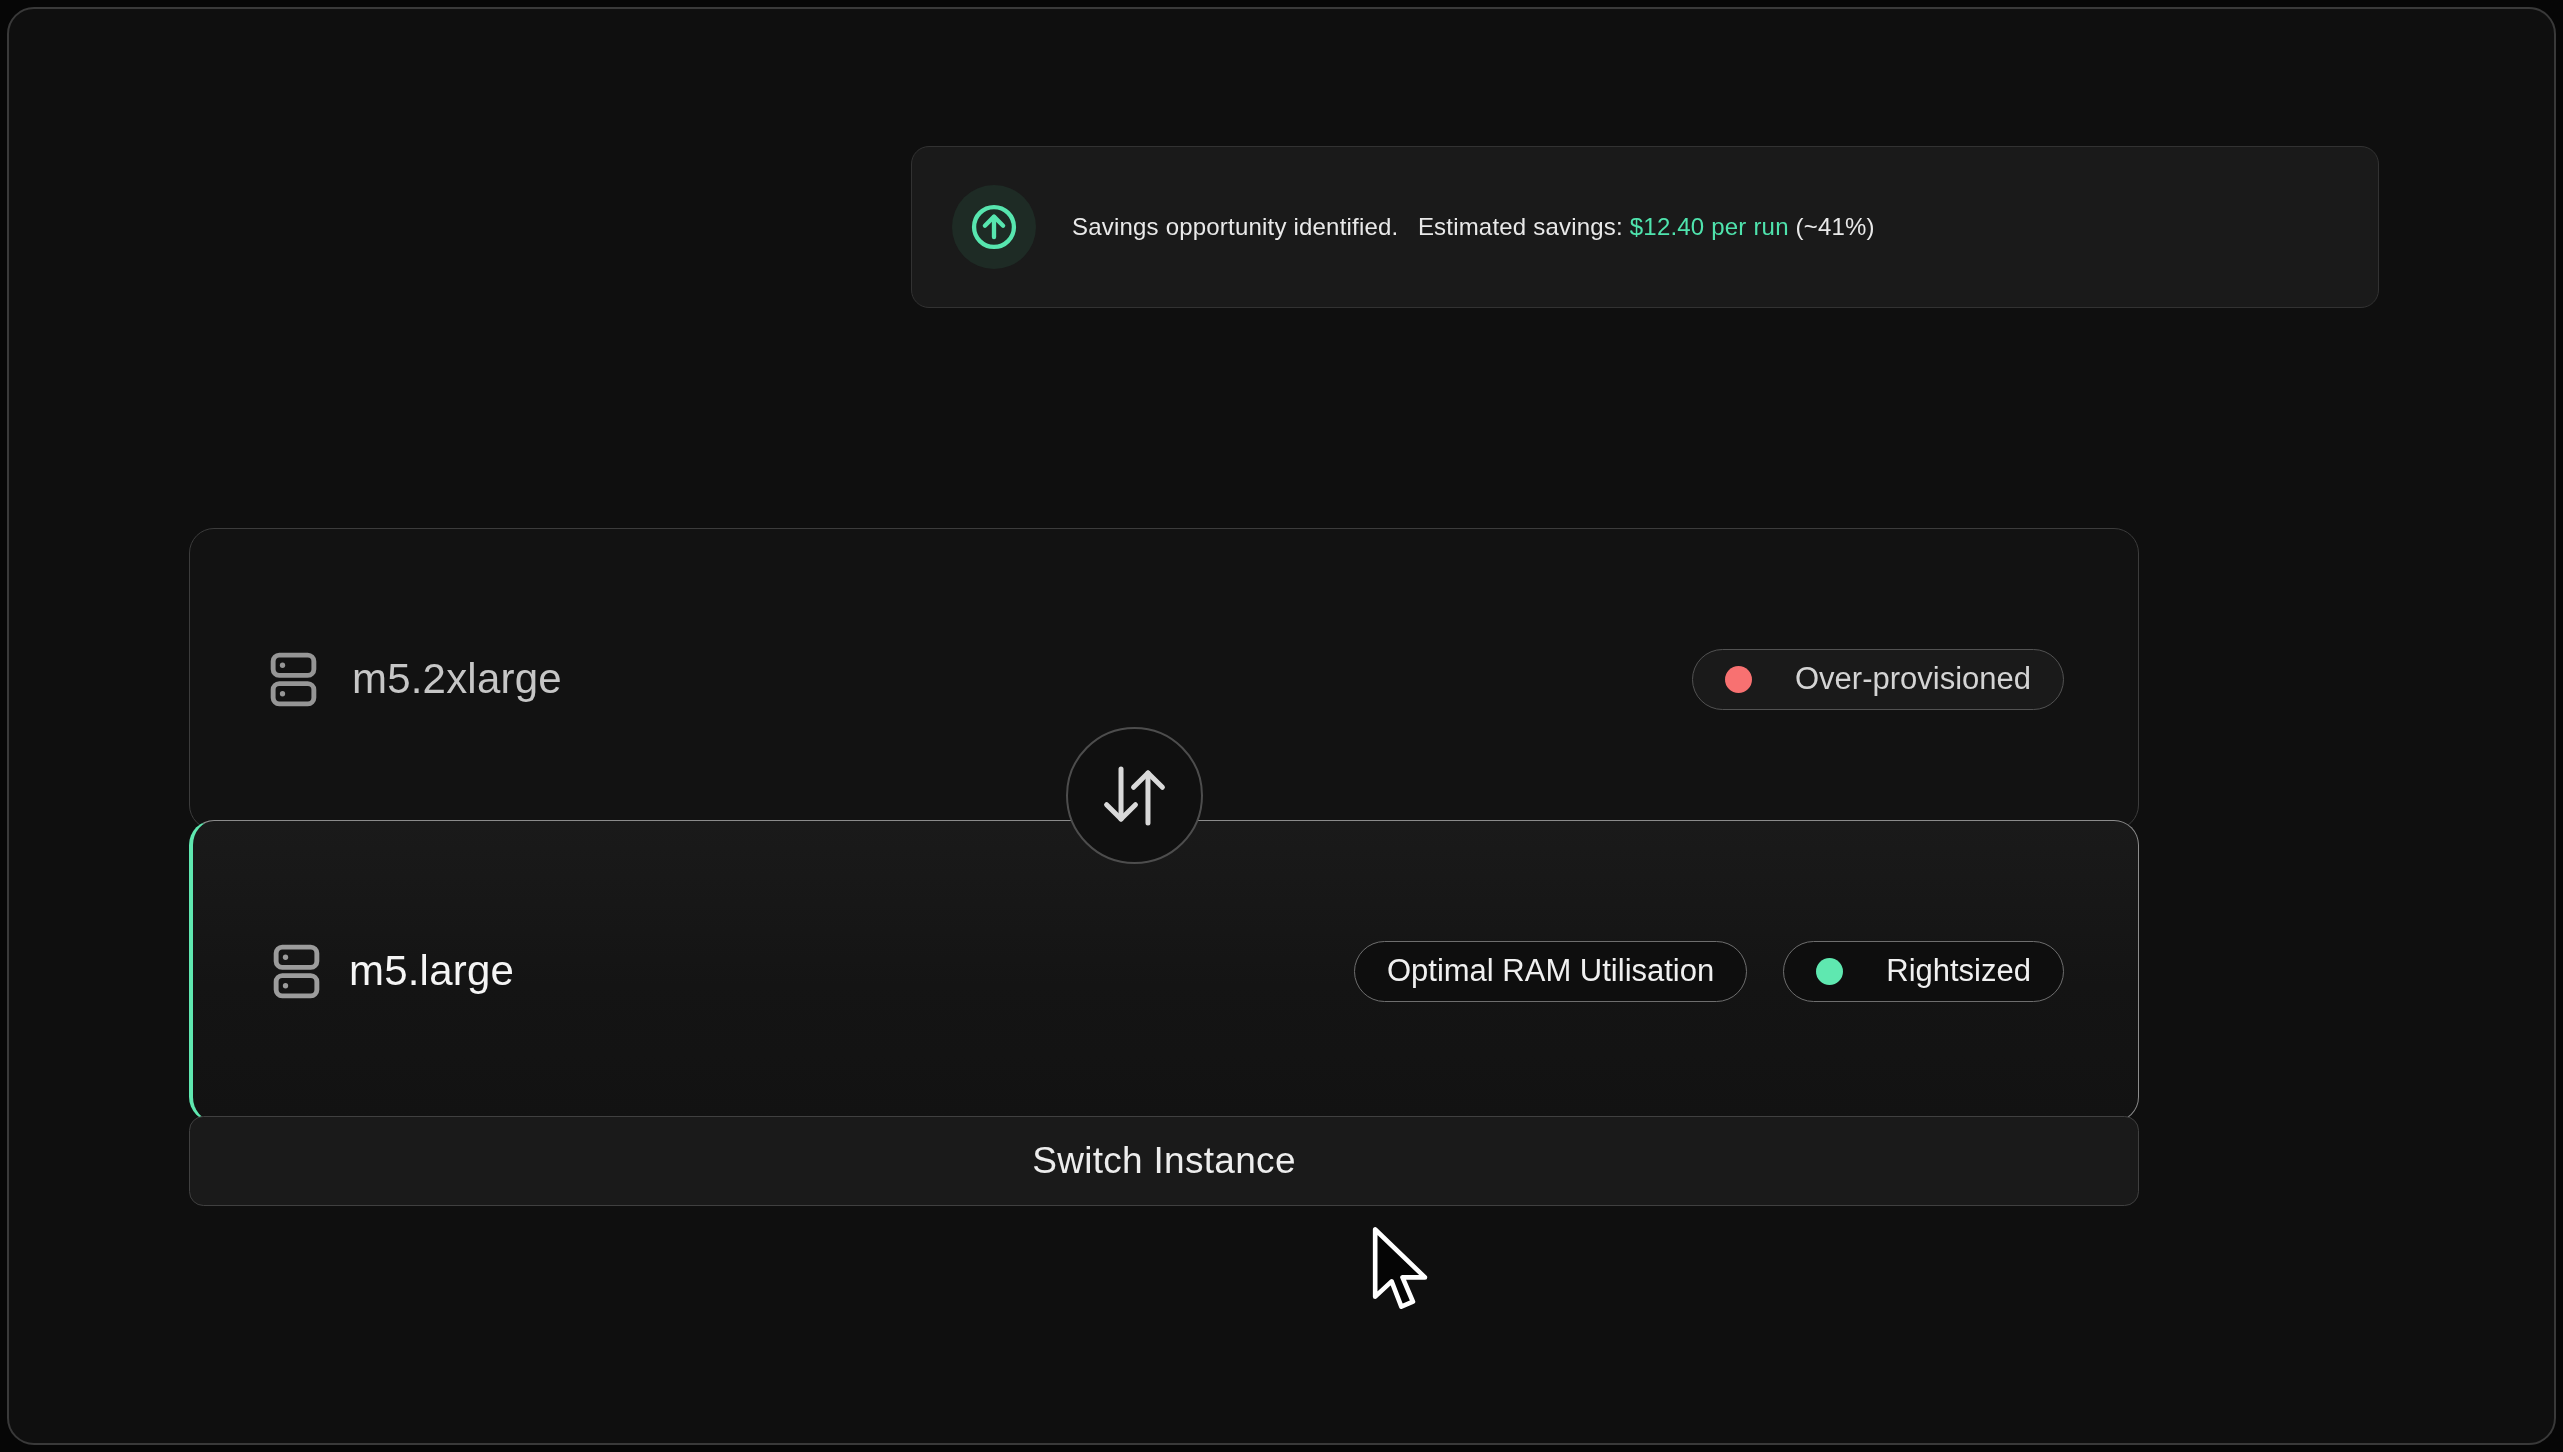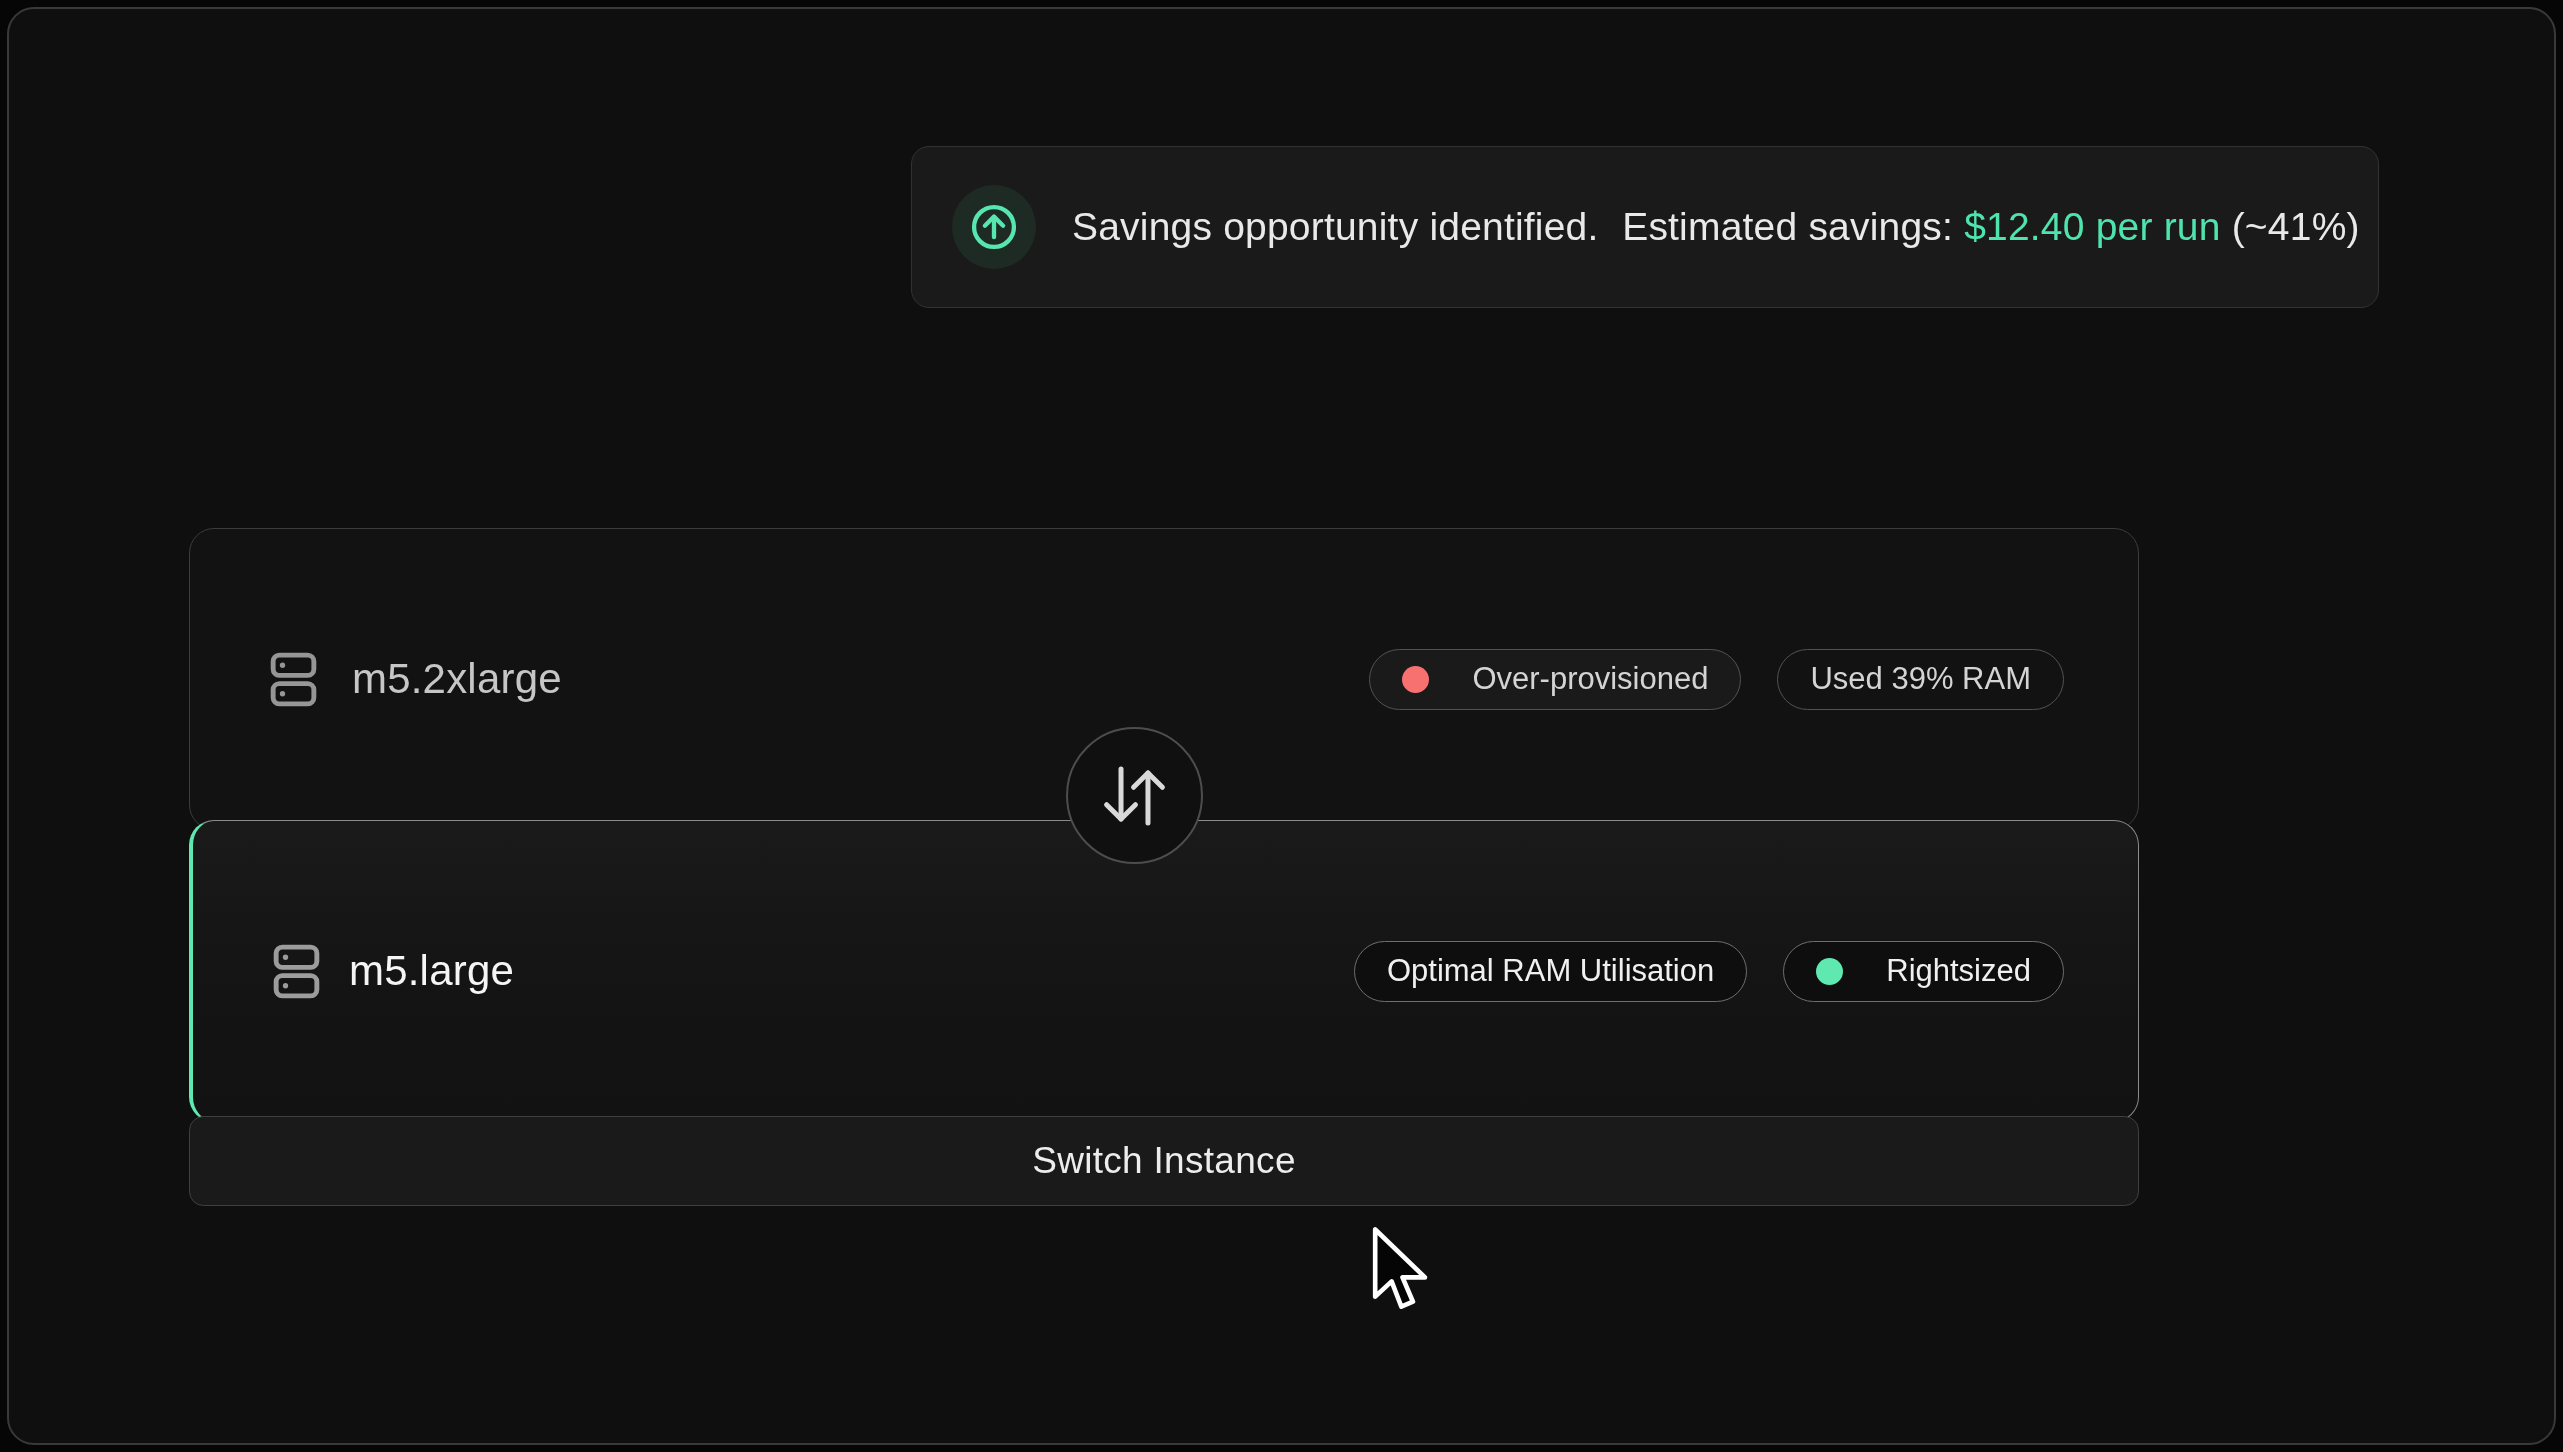--- a/index.html
+++ b/index.html
@@ -34,21 +34,21 @@
   }
   .banner-icon {
     flex: 0 0 auto;
     width: 84px; height: 84px;
     border-radius: 50%;
     background: #1e2b25;
     display: flex; align-items: center; justify-content: center;
     margin-right: 36px;
   }
   .banner-text {
-    font-size: 39px;
+    font-size: 24px;
     color: #e9e9e9;
     letter-spacing: 0.2px;
     white-space: nowrap;
   }
   .banner-text .gap { margin-left: 12.6px; }
   .accent { color: #4fe3ad; }
 
   
   .card {
     position: absolute;
@@ -175,21 +175,20 @@
         <circle cx="6.6" cy="7" r="1.3" fill="#969696" stroke="none"></circle>
         <circle cx="6.6" cy="21" r="1.3" fill="#969696" stroke="none"></circle>
       </svg>
     </span>
     <span class="iname">m5.2xlarge</span>
     <div class="badges">
       <span class="badge status">
         <span class="dot" style="background: rgb(248, 113, 113);"></span>
         <span>Over-provisioned</span>
       </span>
-      <span class="badge metric">Used 39% RAM</span>
     </div>
   </div>
 
   <div class="swap">
     <svg width="77" height="70" viewBox="0 0 40 36" fill="none" stroke="#d9d9d9" stroke-width="2.6" stroke-linecap="round" stroke-linejoin="round">
       <path d="M13 4 V 30"></path>
       <path d="M5.5 22.5 L13 30 L20.5 22.5"></path>
       <path d="M27 32 V 6"></path>
       <path d="M19.5 13.5 L27 6 L34.5 13.5"></path>
     </svg>

